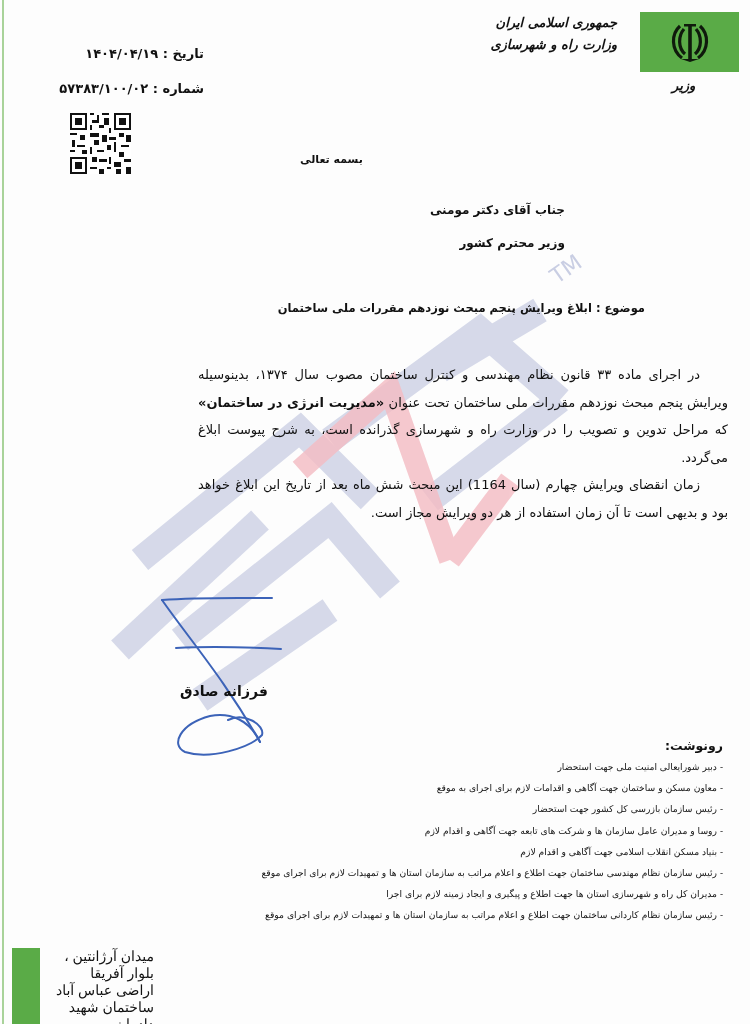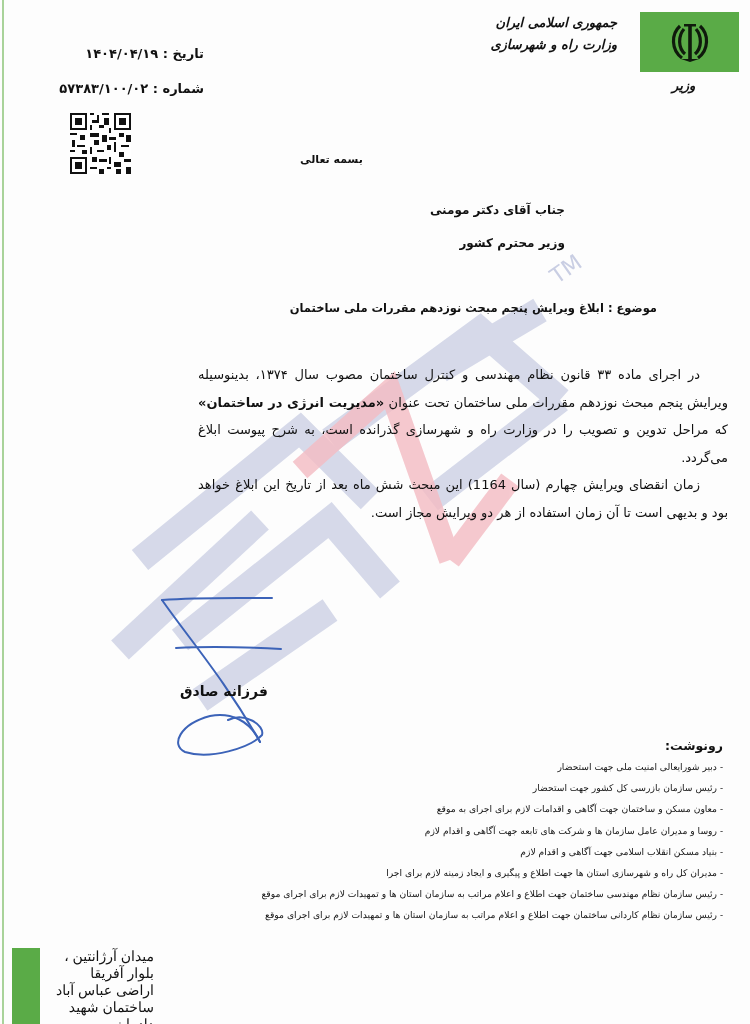--- a/index.html
+++ b/index.html
@@ -22,21 +22,21 @@
     .emblem-caption { position: absolute; left: 672px; top: 78px; font-size: 13px; font-weight: bold; font-family: "DejaVu Serif", serif; font-style: italic; }
     .header-org { position: absolute; right: 133px; top: 12px; text-align: right; font-family: "DejaVu Serif", serif; font-style: italic; font-weight: bold; font-size: 13px; line-height: 22px; }
 
     .meta { position: absolute; left: 18px; text-align: right; width: 150px; font-weight: bold; font-size: 13px; margin-left: 36px; }
     .meta-date { top: 46px; }
     .meta-number { top: 81px; }
     .qr { position: absolute; left: 70px; top: 113px; width: 61px; height: 61px; }
 
     .bism { position: absolute; left: 300px; width: 75px; top: 153px; font-size: 11px; font-weight: bold; text-align: left; }
     .recipient { position: absolute; right: 185px; top: 194px; font-size: 12px; font-weight: bold; line-height: 33px; text-align: right; }
-    .subject { position: absolute; right: 93px; top: 301px; font-size: 11.5px; font-weight: bold; text-align: right; white-space: nowrap; }
+    .subject { position: absolute; right: 105px; top: 301px; font-size: 11.5px; font-weight: bold; text-align: right; white-space: nowrap; }
 
     .body-text { position: absolute; right: 22px; width: 530px; top: 361px; font-size: 13px; line-height: 27.5px; text-align: justify; text-align-last: right; }
     .body-text p { margin: 0; }
     .body-text .indent { text-indent: 28px; }
     .bold { font-weight: bold; }
 
     .signer { position: absolute; left: 180px; top: 683px; font-size: 14px; font-weight: bold; }
 
     .cc { position: absolute; right: 27px; top: 738px; text-align: right; }
     .cc-title { font-size: 12.5px; font-weight: bold; margin-bottom: 3px; }
@@ -173,26 +173,26 @@
       <path d="M260 742 C250 720 230 712 210 716 C180 724 170 745 185 752 C210 760 250 748 262 735 C265 725 245 712 228 720"></path>
     </g>
   </svg>
 
   <div class="signer rtl">فرزانه صادق</div>
 
   <div class="cc rtl">
     <div class="cc-title">رونوشت:</div>
     <ul class="cc-list">
       <li>- دبیر شورایعالی امنیت ملی جهت استحضار</li>
+      <li>- معاون مسکن و ساختمان جهت آگاهی و اقدامات لازم برای اجرای به موقع</li>
       <li>- رئیس سازمان بازرسی کل کشور جهت استحضار</li>
-      <li>- معاون مسکن و ساختمان جهت آگاهی و اقدامات لازم برای اجرای به موقع</li>
       <li>- روسا و مدیران عامل سازمان ها و شرکت های تابعه جهت آگاهی و اقدام لازم</li>
       <li>- بنیاد مسکن انقلاب اسلامی جهت آگاهی و اقدام لازم</li>
+      <li>- رئیس سازمان نظام مهندسی ساختمان جهت اطلاع و اعلام مراتب به سازمان استان ها و تمهیدات لازم برای اجرای موقع</li>
       <li>- مدیران کل راه و شهرسازی استان ها جهت اطلاع و پیگیری و ایجاد زمینه لازم برای اجرا</li>
-      <li>- رئیس سازمان نظام مهندسی ساختمان جهت اطلاع و اعلام مراتب به سازمان استان ها و تمهیدات لازم برای اجرای موقع</li>
       <li>- رئیس سازمان نظام کاردانی ساختمان جهت اطلاع و اعلام مراتب به سازمان استان ها و تمهیدات لازم برای اجرای موقع</li>
     </ul>
   </div>
 
   <div class="footer-bar"></div>
   <div class="footer-addr rtl">
     <div>میدان آرژانتین ، بلوار آفریقا</div>
     <div>اراضی عباس آباد</div>
     <div>ساختمان شهید دادمان</div>
     <div>کد پستی : ۱۵۱۹۷۱۳۱۱۱</div>

